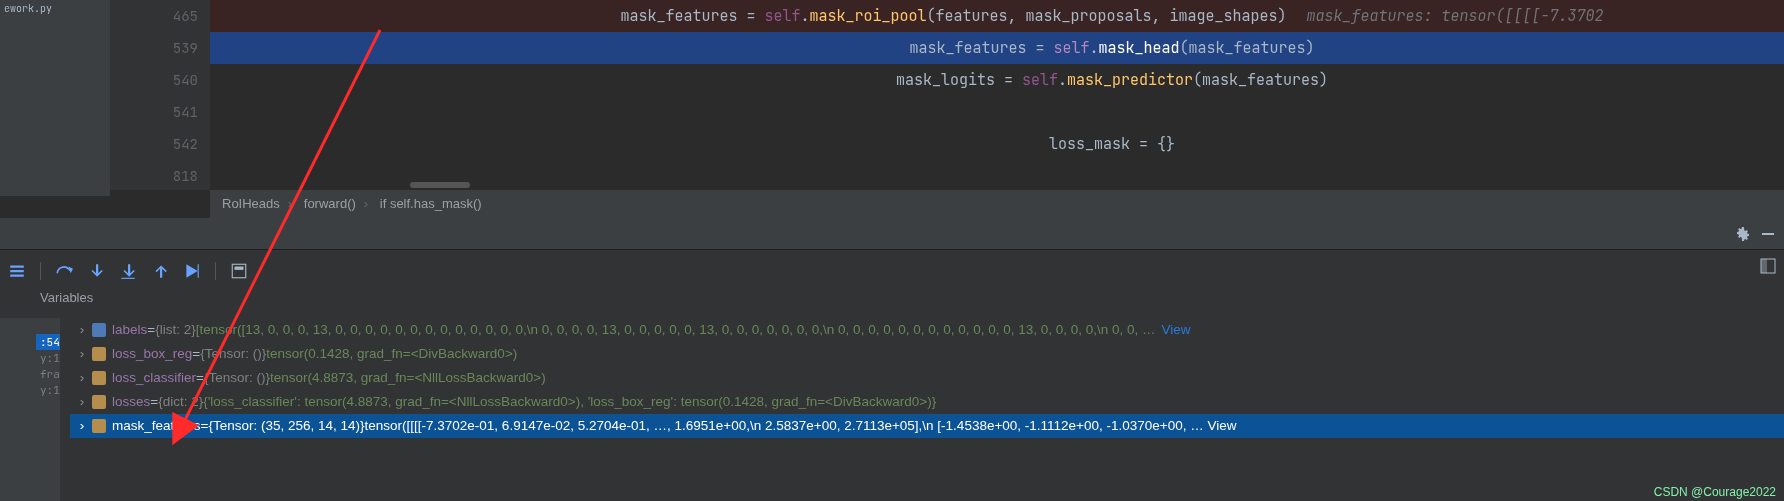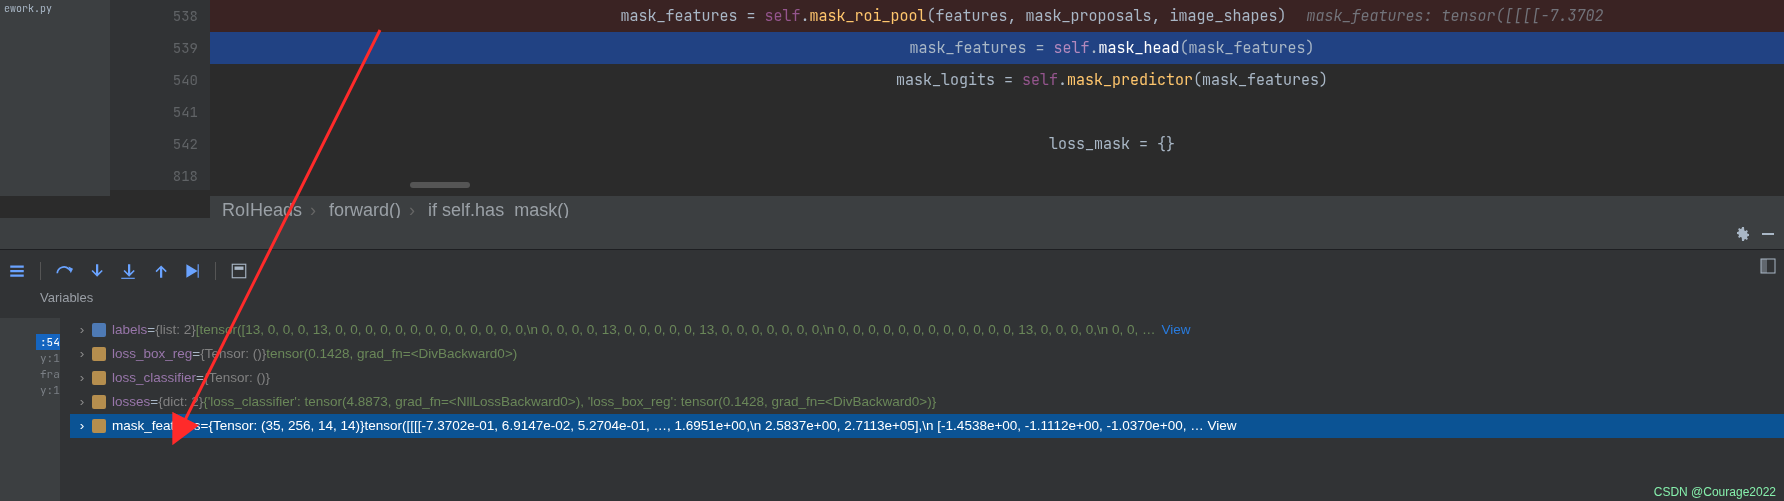--- a/index.html
+++ b/index.html
@@ -28,22 +28,22 @@
   .code .line.cur { background:#214283; color:#fff;}
   .kw-self { color:#94558d; }
   .kw-self.cur { color:#b389bd;}
   .ident { color:#a9b7c6;}
   .call { color:#ffc66d;}
   .hint { color:#72737a; font-style:italic; margin-left:20px;}
   .eq { color:#a9b7c6;}
   .thin-scroll { position:absolute; left:100px; right:0; bottom:0; height:10px; background:#2b2b2b;}
   .thin-scroll .thumb{ position:absolute; left:100px; width:60px; top:2px; height:6px; background:#555; border-radius:3px;}
 
-  .breadcrumbs { position:absolute; left:210px; right:0; top:196px; height:28px;
-    background:#3c3f41; color:#9aa0a6; font-size:18px; line-height:28px; padding-left:6px;
+  .breadcrumbs { position:absolute; left:210px; right:0; top:190px; height:28px;
+    background:#3c3f41; color:#9aa0a6; font-size:13px; line-height:28px; padding-left:6px;
     font-family:"Segoe UI",Arial,sans-serif;}
   .breadcrumbs span{ padding:0 6px;}
   .breadcrumbs .sep{ color:#666; padding:0 2px;}
 
   
   .debug { position:absolute; left:0; right:0; top:218px; bottom:0; background:#313335;}
   .debug-toolbar { position:absolute; top:0; right:0; left:0; height:32px;
     border-bottom:1px solid #1e1f22; background:#3c3f41; display:flex; align-items:center; justify-content:flex-end; padding-right:8px; gap:10px;}
   .debug-toolbar .ticon{ width:16px; height:16px; display:inline-block;}
   .debug-toolbar-left { position:absolute; left:8px; top:38px; height:30px; display:flex; align-items:center; gap:14px;}
@@ -79,21 +79,21 @@
 </style>
 </head>
 <body>
 
 <div class="project-pane">
   <span class="file">ework.py</span>
 </div>
 
 <div class="editor">
   <div class="gutter">
-    <div class="ln">538</div>
+    <div class="ln">465</div>
     <div class="ln bp">539</div>
     <div class="ln">540</div>
     <div class="ln">541</div>
     <div class="ln">542</div>
     <div class="ln">818</div>
   </div>
   <div class="code">
     <div class="line bp-row"><span class="ident">mask_features </span><span class="eq">= </span><span class="kw-self">self</span><span class="ident">.</span><span class="call">mask_roi_pool</span><span class="ident">(features, mask_proposals, image_shapes)</span><span class="hint">mask_features: tensor([[[[-7.3702</span></div>
     <div class="line cur"><span class="ident">mask_features </span><span class="eq">= </span><span class="kw-self cur">self</span><span class="ident">.</span><span class="call" style="color:#fff">mask_head</span><span class="ident">(mask_features)</span></div>
     <div class="line"><span class="ident">mask_logits </span><span class="eq">= </span><span class="kw-self">self</span><span class="ident">.</span><span class="call">mask_predictor</span><span class="ident">(mask_features)</span></div>
@@ -193,20 +193,21 @@
       <span class="sp"> </span>
       <span class="vval">tensor(0.1428, grad_fn=&lt;DivBackward0&gt;)</span>
     </div>
     <div class="row">
       <span class="chev">›</span>
       <span class="vicon f"></span>
       <span class="vname">loss_classifier</span>
       <span class="sp"> = </span>
       <span class="vtype">{Tensor: ()}</span>
       <span class="sp"> </span>
+      <span class="vval">tensor(4.8873, grad_fn=&lt;NllLossBackward0&gt;)</span>
     </div>
     <div class="row">
       <span class="chev">›</span>
       <span class="vicon f"></span>
       <span class="vname">losses</span>
       <span class="sp"> = </span>
       <span class="vtype">{dict: 2}</span>
       <span class="sp"> </span>
       <span class="vval">{'loss_classifier': tensor(4.8873, grad_fn=&lt;NllLossBackward0&gt;), 'loss_box_reg': tensor(0.1428, grad_fn=&lt;DivBackward0&gt;)}</span>
     </div>

